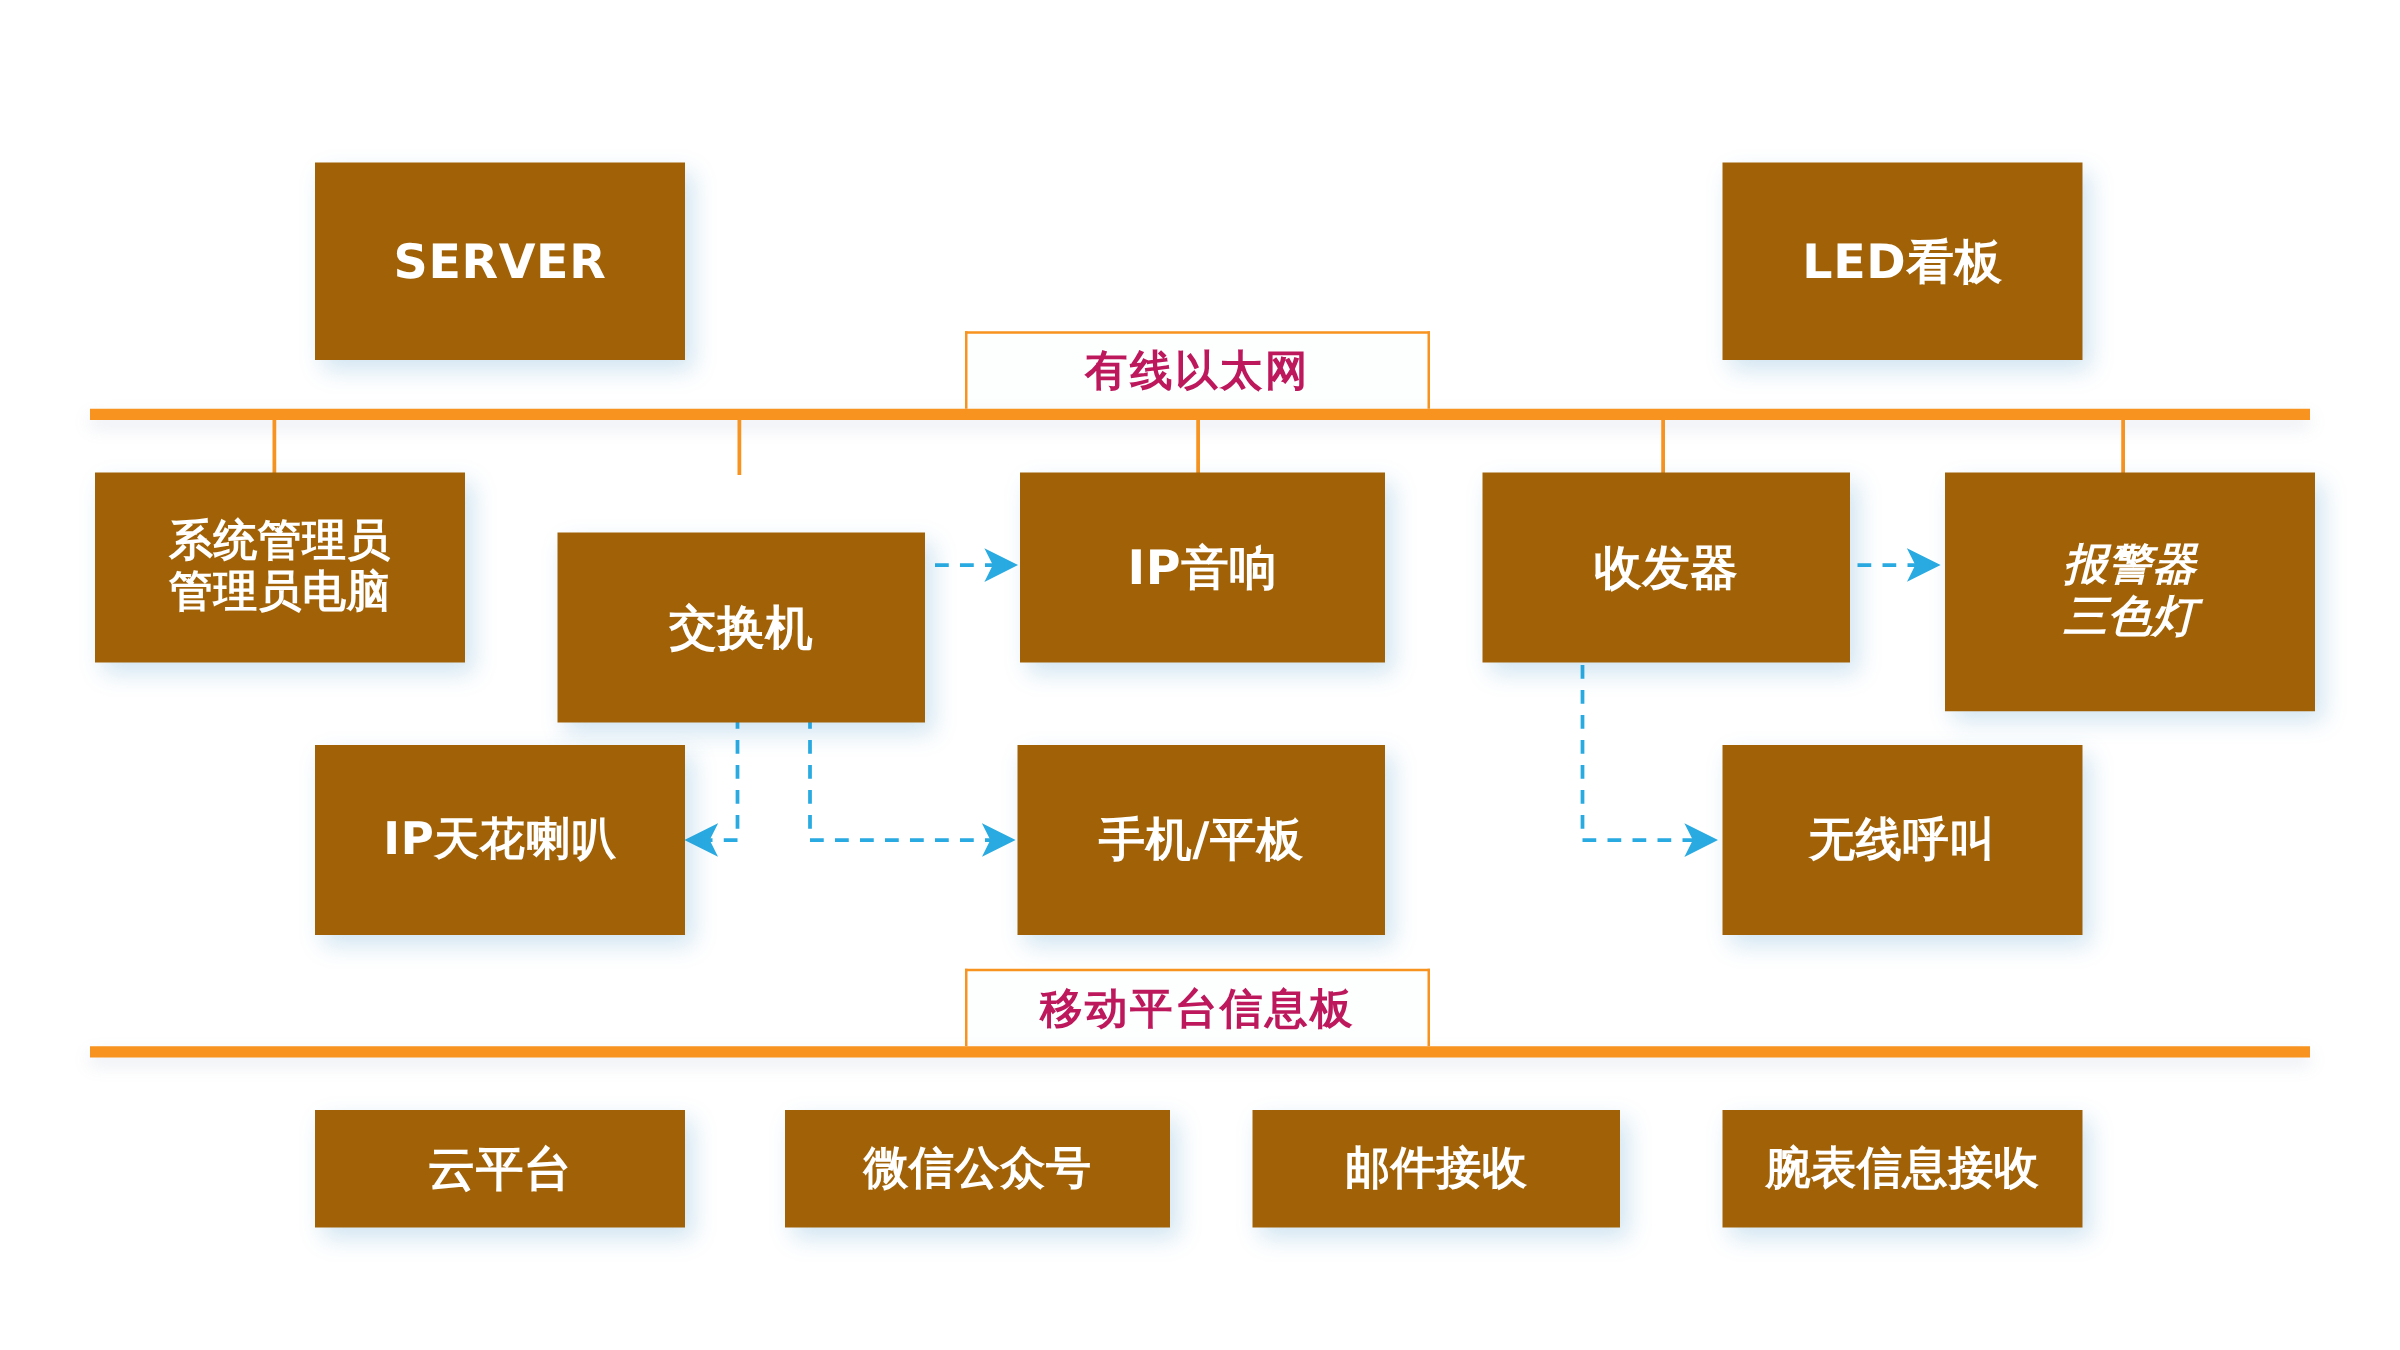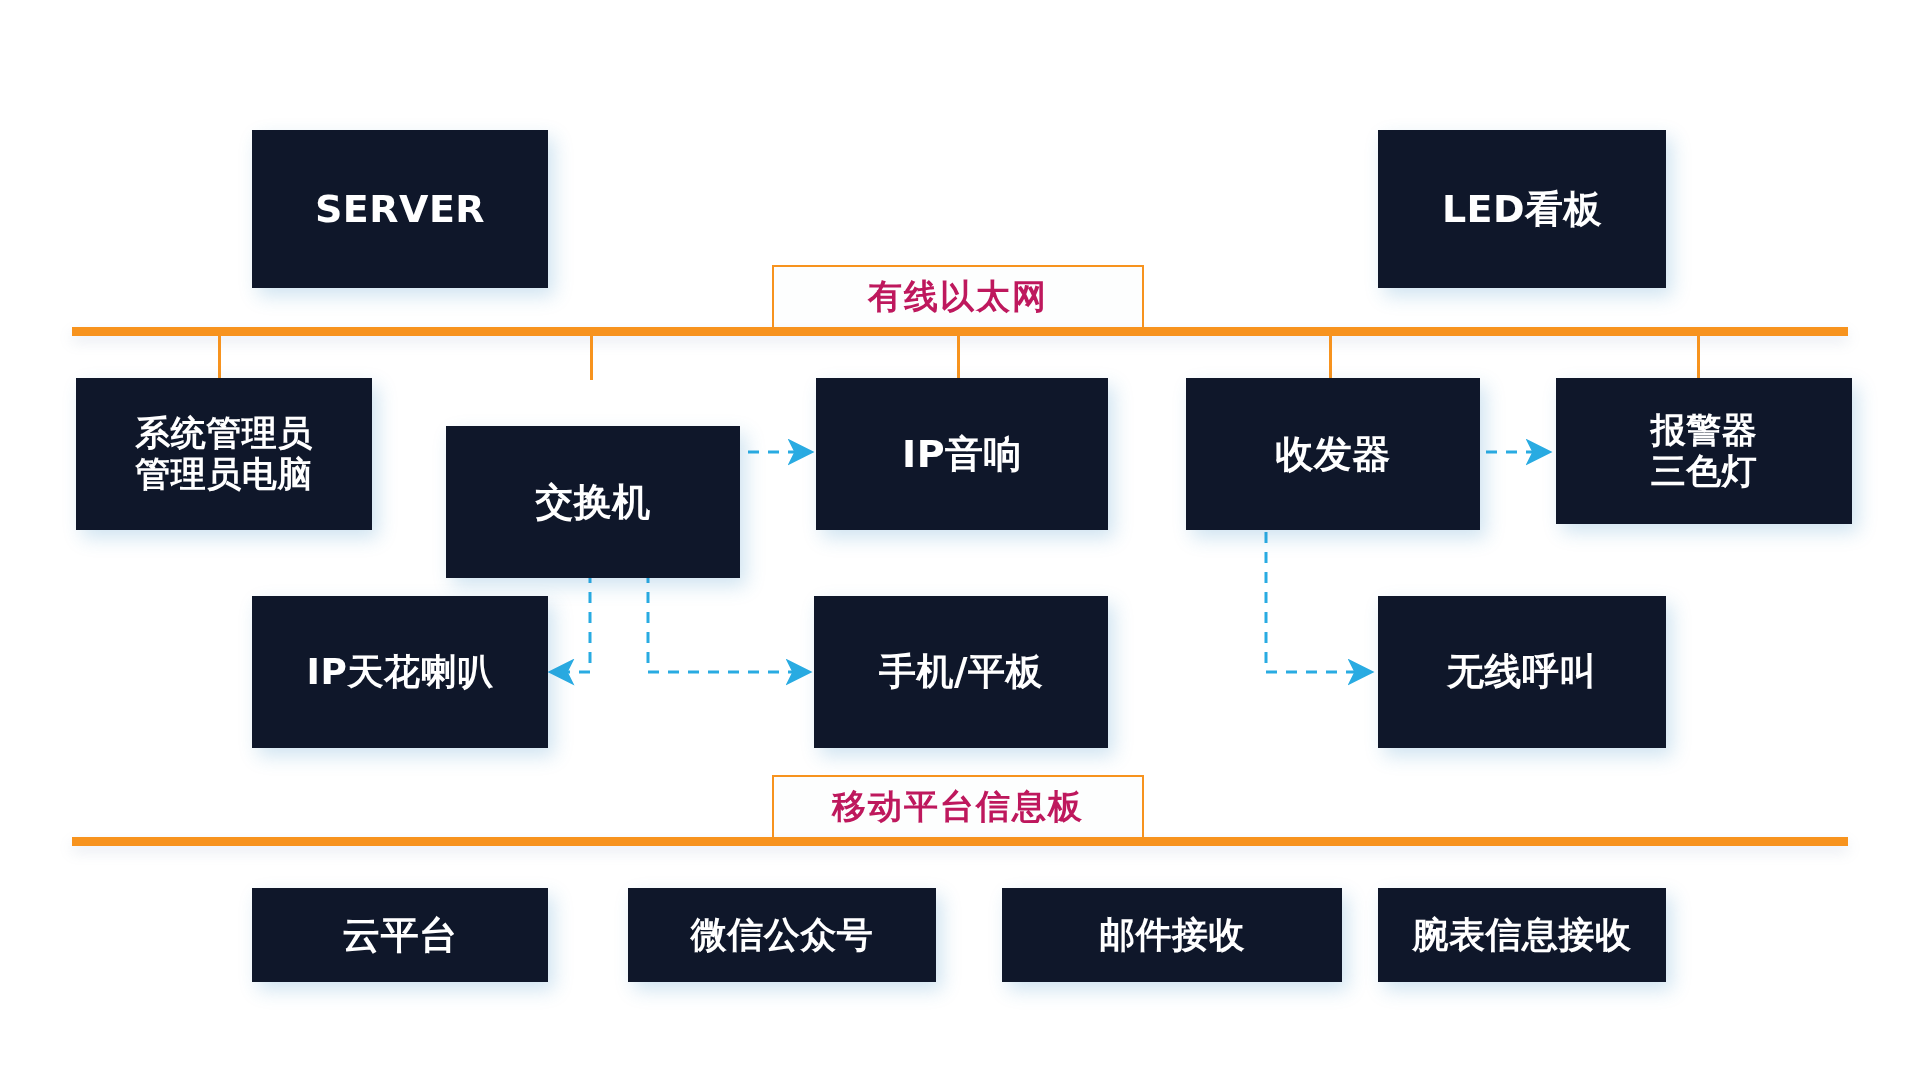--- a/index.html
+++ b/index.html
@@ -17,21 +17,21 @@
   #diagram {
     position: relative;
     width: 1920px;
     height: 1080px;
     background: #ffffff;
   }
 
   
   .node {
     position: absolute;
-    background: #0f172a;
+    background: #a16207;
     color: #ffffff;
     display: flex;
     align-items: center;
     justify-content: center;
     text-align: center;
     font-weight: bold;
     line-height: 1.18;
     box-shadow: 6px 8px 18px rgba(41,130,190,0.22);
     box-sizing: border-box;
     padding: 2px 6px;
@@ -131,21 +131,21 @@
   </div>
 
   <div class="node" style="left:1186px; top:378px; width:294px; height:152px; font-size:38px;">
     <span class="lbl">收发器</span>
   </div>
 
   <div class="node" style="left:816px; top:378px; width:292px; height:152px; font-size:38px;">
     <span class="lbl">IP音响</span>
   </div>
 
-  <div class="node" style="left:1556px; top:378px; width:296px; height:146px; font-size:35px;">
+  <div class="node" style="left:1556px; top:378px; width:296px; height:191px; font-size:35px;font-style:italic;">
     <span class="lbl">报警器
 三色灯</span>
   </div>
 
   <div class="node" style="left:252px; top:596px; width:296px; height:152px; font-size:36px;align-items:center;">
     <span class="lbl">IP天花喇叭</span>
   </div>
 
   <div class="node" style="left:814px; top:596px; width:294px; height:152px; font-size:37px;">
     <span class="lbl">手机/平板</span>
@@ -162,21 +162,21 @@
   <div class="bus" style="left:72px; top:837px; width:1776px; height:9px;"></div>
 
   <div class="node" style="left:252px; top:888px; width:296px; height:94px; font-size:38px;">
     <span class="lbl">云平台</span>
   </div>
 
   <div class="node" style="left:628px; top:888px; width:308px; height:94px; font-size:36px;">
     <span class="lbl">微信公众号</span>
   </div>
 
-  <div class="node" style="left:1002px; top:888px; width:340px; height:94px; font-size:36px;">
+  <div class="node" style="left:1002px; top:888px; width:294px; height:94px; font-size:36px;">
     <span class="lbl">邮件接收</span>
   </div>
 
   <div class="node" style="left:1378px; top:888px; width:288px; height:94px; font-size:36px;">
     <span class="lbl">腕表信息接收</span>
   </div>
 
 </div>
 
 </body></html>

